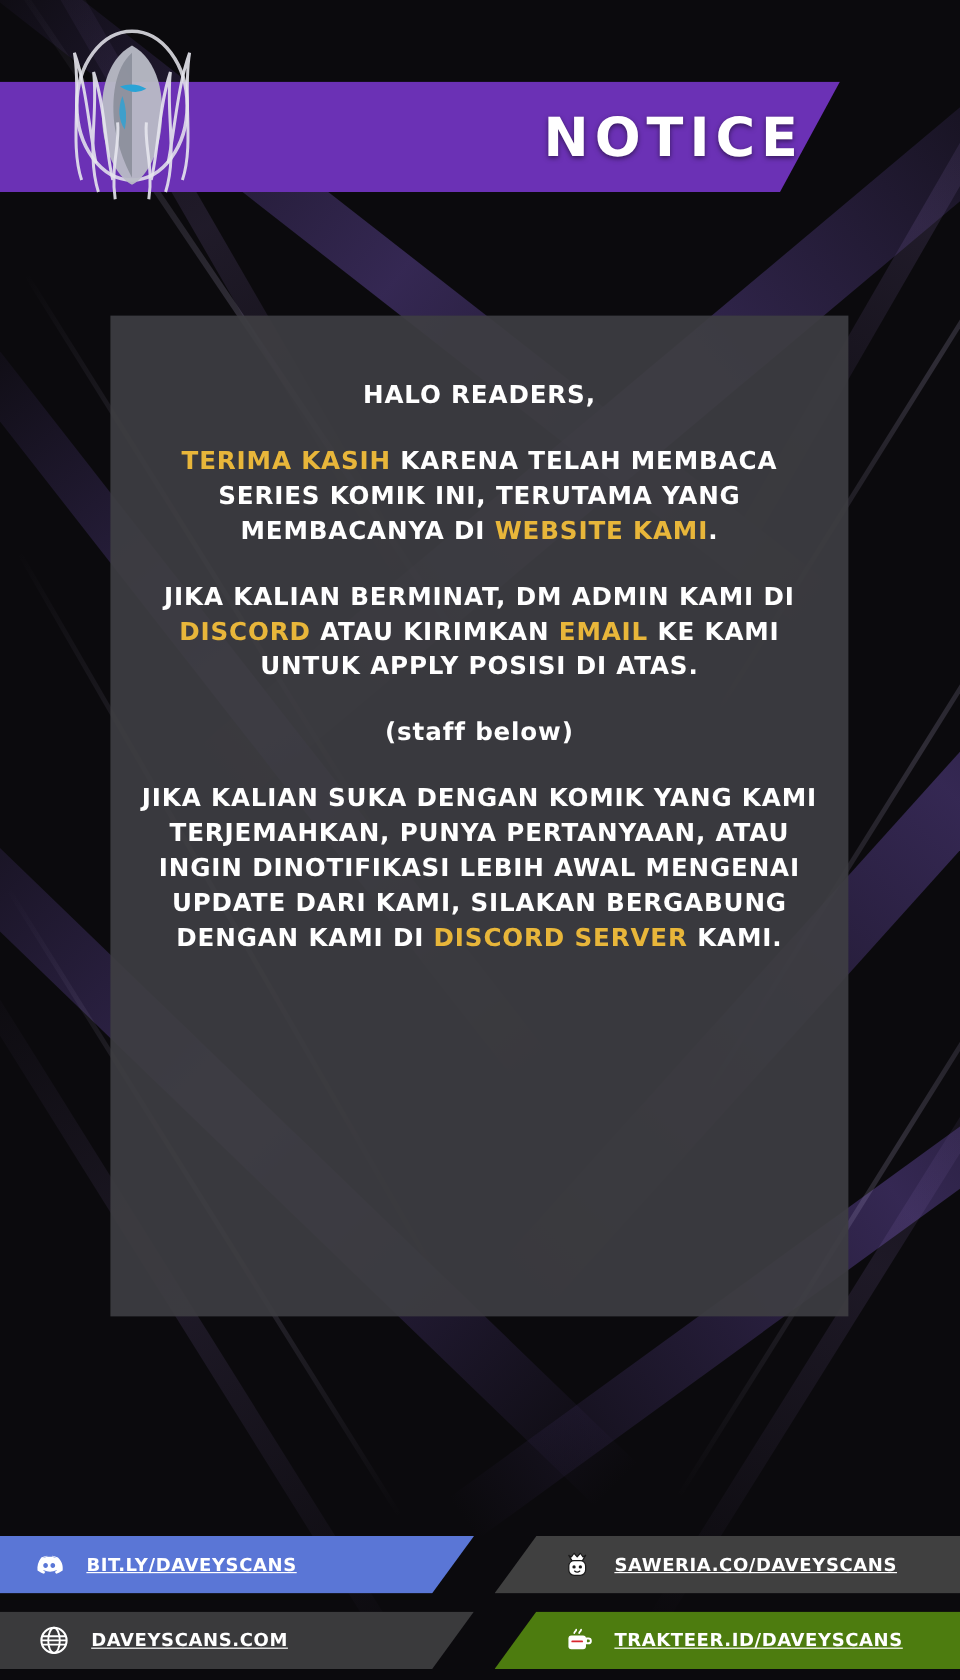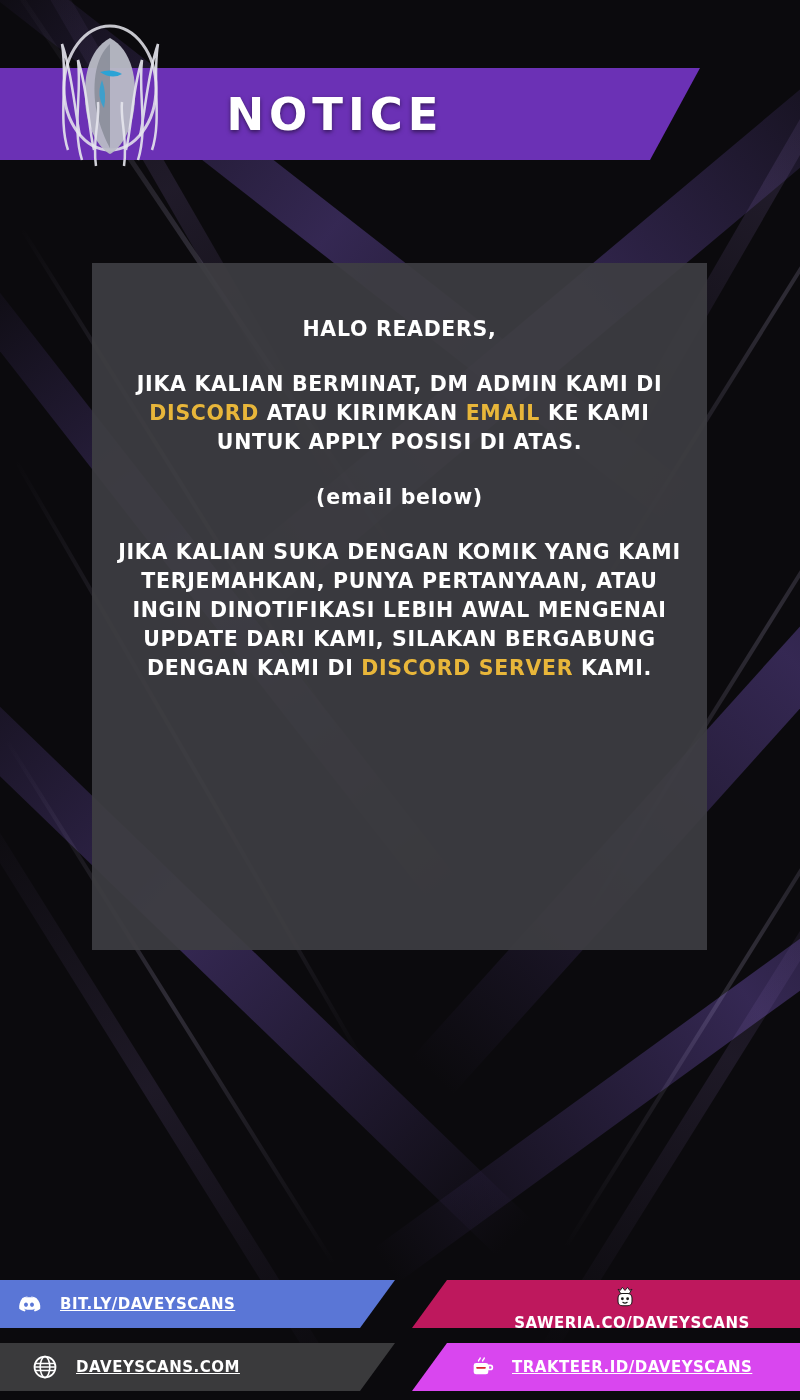--- a/index.html
+++ b/index.html
@@ -30,21 +30,21 @@
     background: linear-gradient(90deg, rgba(200,190,230,0), rgba(205,195,235,0.18), rgba(200,190,230,0));
   }
 
   
   .banner {
     position: absolute;
     left: 0; top: 68px;
     width: 700px; height: 92px;
     background: #6b31b5;
     clip-path: polygon(0 0, 700px 0, 650px 92px, 0 92px);
-    display: flex; align-items: center; justify-content: center;
+    display: flex; align-items: center; justify-content: flex-end;
     z-index: 5;
   }
   .banner-title {
     color: #ffffff;
     font-family: "DejaVu Sans", sans-serif;
     font-weight: bold;
     font-size: 45px;
     letter-spacing: 5px;
     padding-right: 30px;
     text-shadow: 0 2px 4px rgba(0,0,0,0.5);
@@ -55,21 +55,21 @@
     position: absolute;
     left: 38px; top: 10px;
     width: 145px; height: 160px;
     z-index: 6;
   }
 
   
   .panel {
     position: absolute;
     left: 92px; top: 263px;
-    width: 615px; height: 687px;
+    width: 615px; height: 834px;
     background: rgba(62,62,66,0.92);
     z-index: 4;
     padding: 52px 20px 20px 20px;
   }
   .notice-text {
     color: #ffffff;
     font-family: "DejaVu Sans", sans-serif;
     font-weight: bold;
     font-size: 20.5px;
     line-height: 29px;
@@ -99,38 +99,37 @@
     font-weight: bold;
     font-size: 15px;
     letter-spacing: 0.5px;
   }
   .linkbar .label { text-transform: uppercase; }
 
   .lb-discord {
     left: 0; top: 5px; width: 395px;
     background: #5a76d6;
     clip-path: polygon(0 0, 395px 0, 360px 48px, 0 48px);
-    padding-left: 12px;
+    padding-left: 24px;
   }
   .lb-saweria {
     right: 0; top: 5px; width: 388px;
-    background: #be185d;
+    background: #404040;
     clip-path: polygon(35px 0, 388px 0, 388px 48px, 0 48px);
     padding-left: 52px;
-    flex-direction: column;
   }
   .lb-web {
     left: 0; top: 68px; width: 395px;
     background: #3a3a3c;
     clip-path: polygon(0 0, 395px 0, 360px 48px, 0 48px);
     padding-left: 28px;
   }
   .lb-trakteer {
     right: 0; top: 68px; width: 388px;
-    background: #d946ef;
+    background: #4d7c0f;
     clip-path: polygon(35px 0, 388px 0, 388px 48px, 0 48px);
     padding-left: 52px;
   }
   .linkbar .ic {
     width: 34px; height: 34px;
     display: flex; align-items: center; justify-content: center;
     margin-right: 14px;
     flex: 0 0 auto;
   }
   .linkbar .label { white-space: nowrap; }
@@ -179,22 +178,23 @@
   </div>
 
   <div class="banner">
     <div class="banner-title">NOTICE</div>
   </div>
 
   <div class="panel">
     <div class="notice-text">
       <div class="para">Halo Readers,</div>
       <div id="paras">
+          <div class="para"><span class="hl">Terima kasih</span><span> karena telah membaca series komik ini, terutama yang membacanya di </span><span class="hl">Website kami</span><span>.</span></div>
           <div class="para"><span>Jika kalian berminat, DM admin kami di </span><span class="hl">Discord</span><span> atau kirimkan </span><span class="hl">email</span><span> ke kami untuk apply posisi di atas.</span></div>
-          <div class="para"><span class=" nocaps">(email below)</span></div>
+          <div class="para"><span class=" nocaps">(staff below)</span></div>
           <div class="para"><span>Jika kalian suka dengan komik yang kami terjemahkan, punya pertanyaan, atau ingin dinotifikasi lebih awal mengenai update dari kami, silakan bergabung dengan kami di </span><span class="hl">Discord server</span><span> kami.</span></div>
         </div>
     </div>
   </div>
 
   <div class="links">
 
     <a class="linkbar lb-discord" href="#">
       <span class="ic">
         <svg viewBox="0 0 32 32" width="26" height="26" aria-hidden="true">

